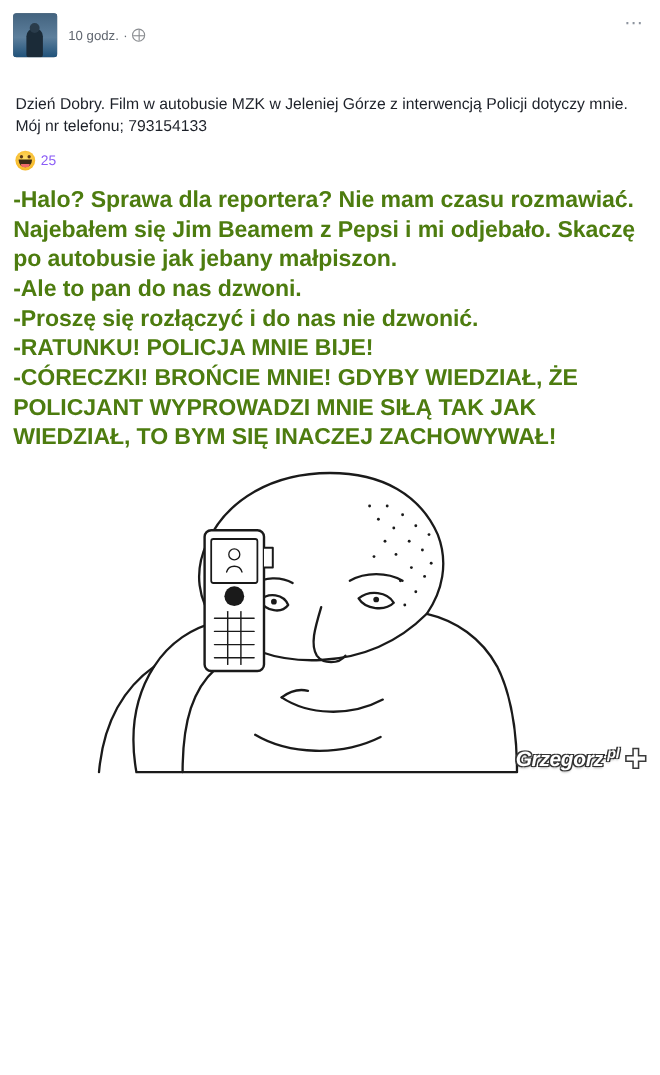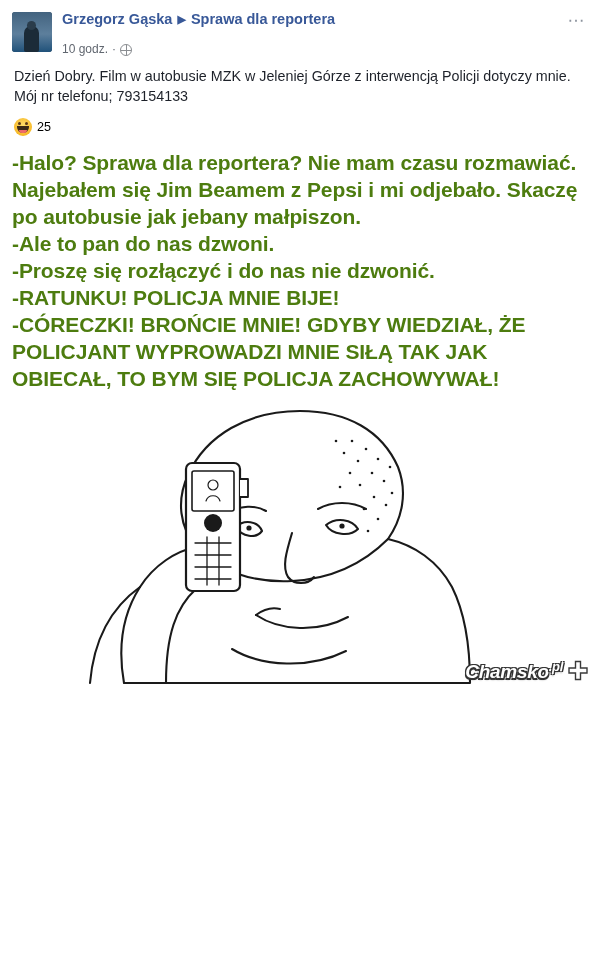--- a/index.html
+++ b/index.html
@@ -123,20 +123,21 @@
     line-height: 1;
     cursor: pointer;
   }
 
   
   .post-text {
     padding: 6px 16px 2px 14px;
     font-size: 14.3px;
     line-height: 1.38;
     color: #1d2129;
+    margin-top: 24px;
   }
 
   
   .reactions-row {
     display: flex;
     align-items: center;
     justify-content: space-between;
     padding: 10px 16px 8px 14px;
     font-size: 12.6px;
     color: #616770;
@@ -176,21 +177,21 @@
   .haha-emoji .mouth::after {
     content: "";
     position: absolute;
     left: 2px;
     right: 2px;
     bottom: 0;
     height: 3px;
     background: #f06a6a;
     border-radius: 0 0 6px 6px;
   }
-  .count { color: #000000; }
+  .count { color: #8b5cf6; }
   .react-right {
     display: flex;
     gap: 13px;
   }
   .react-right span { cursor: pointer; }
 
   
   .meme-block {
     padding: 6px 12px 0 12px;
     font-weight: bold;
@@ -250,25 +251,20 @@
 
 <div class="post-header">
 
   <div class="avatar">
     <div class="sky"></div>
     <div class="figure"></div>
     <div class="head"></div>
   </div>
 
   <div class="header-text">
-    <div class="name-line">
-      <span class="author">Grzegorz Gąska</span>
-      <span class="sep-arrow">▶</span>
-      <span class="target">Sprawa dla reportera</span>
-    </div>
     <div class="meta-line">
       <span>10 godz.</span>
       <span class="meta-dot">·</span>
       <span class="globe"></span>
     </div>
   </div>
 
   <div class="more-menu">⋯</div>
 </div>
 
@@ -283,21 +279,21 @@
     </span>
     <span class="count">25</span>
   </div>
 </div>
 
 <div class="meme-block">
   <p>-Halo? Sprawa dla reportera? Nie mam czasu rozmawiać. Najebałem się Jim Beamem z Pepsi i mi odjebało. Skaczę po autobusie jak jebany małpiszon.</p>
   <p>-Ale to pan do nas dzwoni.</p>
   <p>-Proszę się rozłączyć i do nas nie dzwonić.</p>
   <p>-RATUNKU! POLICJA MNIE BIJE!</p>
-  <p>-CÓRECZKI! BROŃCIE MNIE! GDYBY WIEDZIAŁ, ŻE POLICJANT WYPROWADZI MNIE SIŁĄ TAK JAK OBIECAŁ, TO BYM SIĘ POLICJA ZACHOWYWAŁ!</p>
+  <p>-CÓRECZKI! BROŃCIE MNIE! GDYBY WIEDZIAŁ, ŻE POLICJANT WYPROWADZI MNIE SIŁĄ TAK JAK WIEDZIAŁ, TO BYM SIĘ INACZEJ ZACHOWYWAŁ!</p>
 </div>
 
 <div class="drawing-wrap">
   <svg viewBox="0 0 600 290" preserveAspectRatio="xMidYMid meet">
     <g fill="none" stroke="#1a1a1a" stroke-width="2.1" stroke-linecap="round" stroke-linejoin="round">
 
       <path d="M300 10
                C248 10 206 34 188 74
                C176 100 180 126 196 146
                C176 150 154 164 140 186
@@ -369,21 +365,21 @@
           <line x1="219" y1="136" x2="219" y2="184"></line>
         </g>
 
         <path d="M240 78 L248 78 L248 96 L240 96" fill="#ffffff" stroke="#1a1a1a" stroke-width="1.8"></path>
       </g>
     </g>
   </svg>
 
   <div class="watermark">
     <div class="wm-text">
-      <span>Chamsko</span><span class="suffix">.pl</span>
+      <span>Grzegorz</span><span class="suffix">.pl</span>
     </div>
     <div class="wm-mark">
       <svg viewBox="0 0 24 24">
         <g fill="#ffffff" stroke="#3a3a3a" stroke-width="1.4">
           <path d="M9.5 2.5h5v6.5h6.5v5h-6.5v6.5h-5v-6.5H3v-5h6.5z"></path>
         </g>
       </svg>
     </div>
   </div>
 </div>

